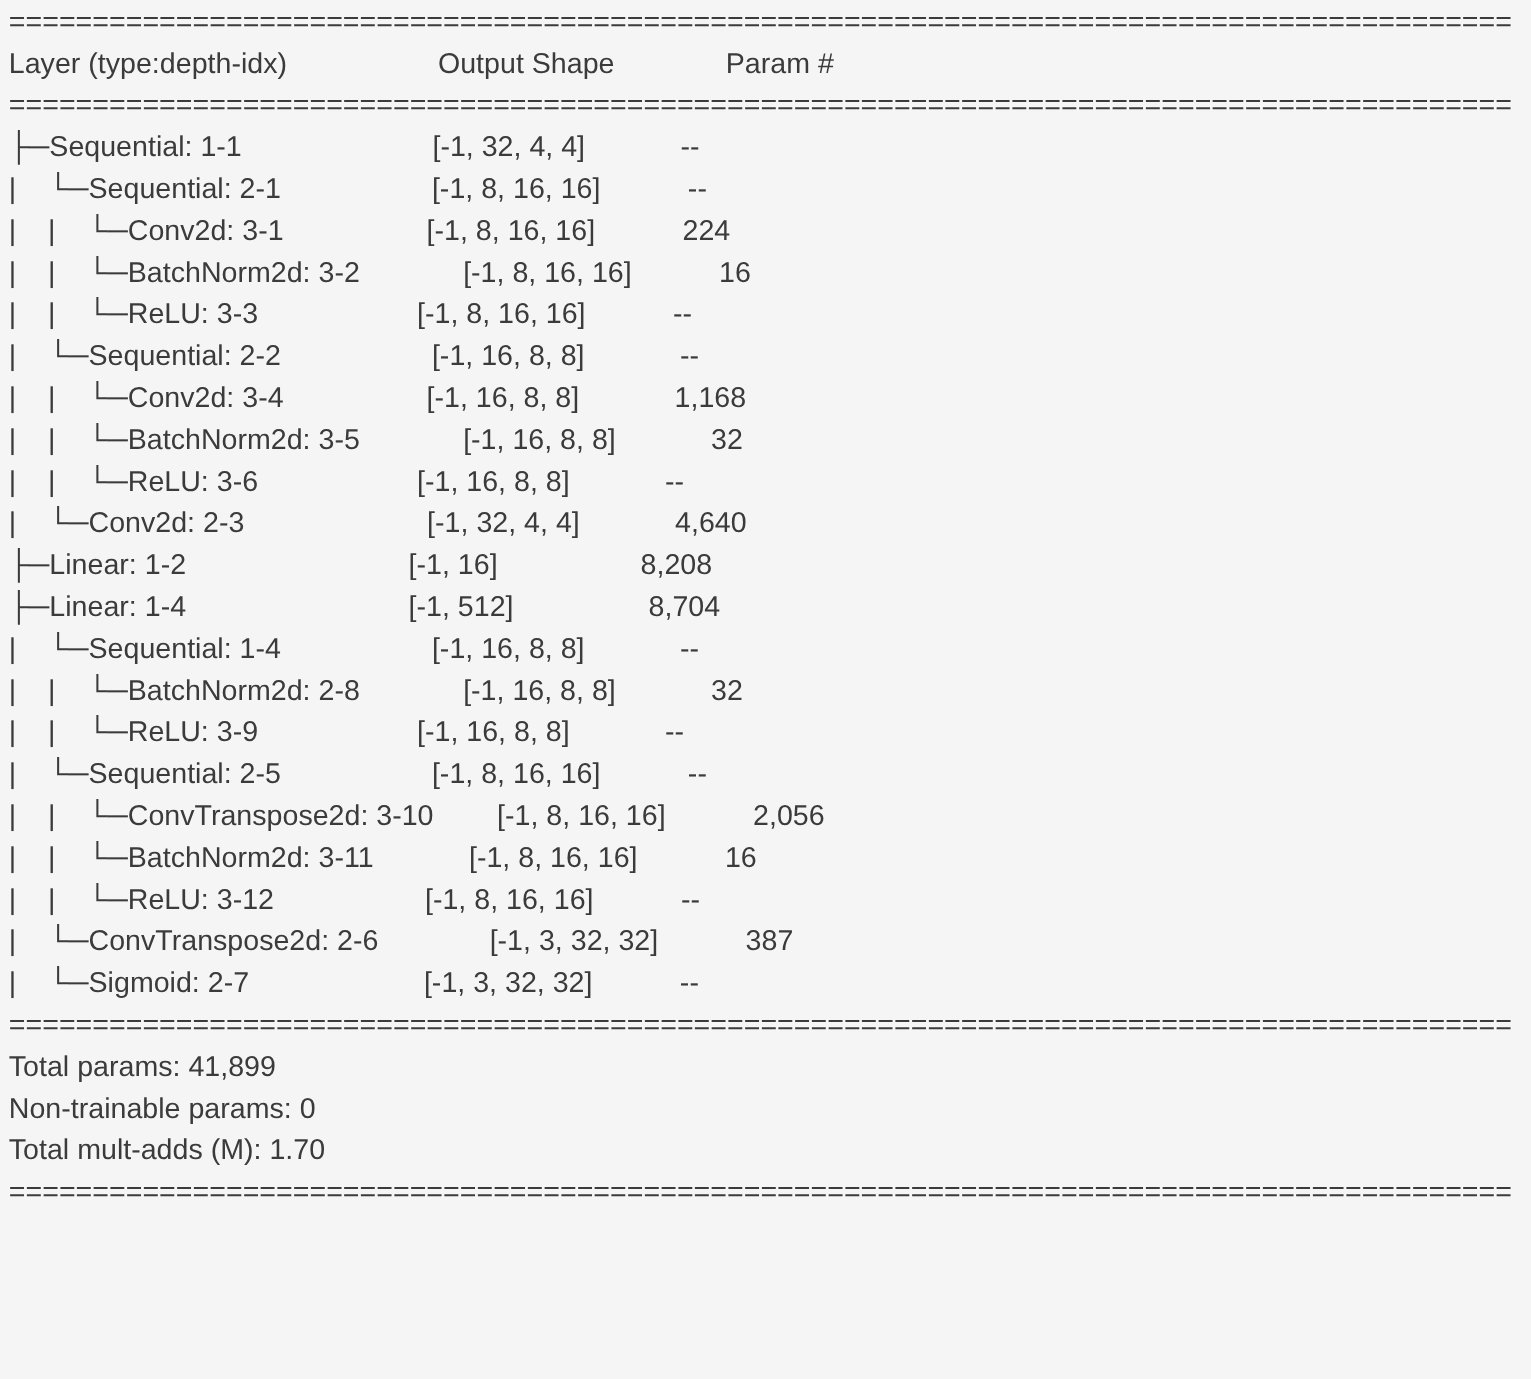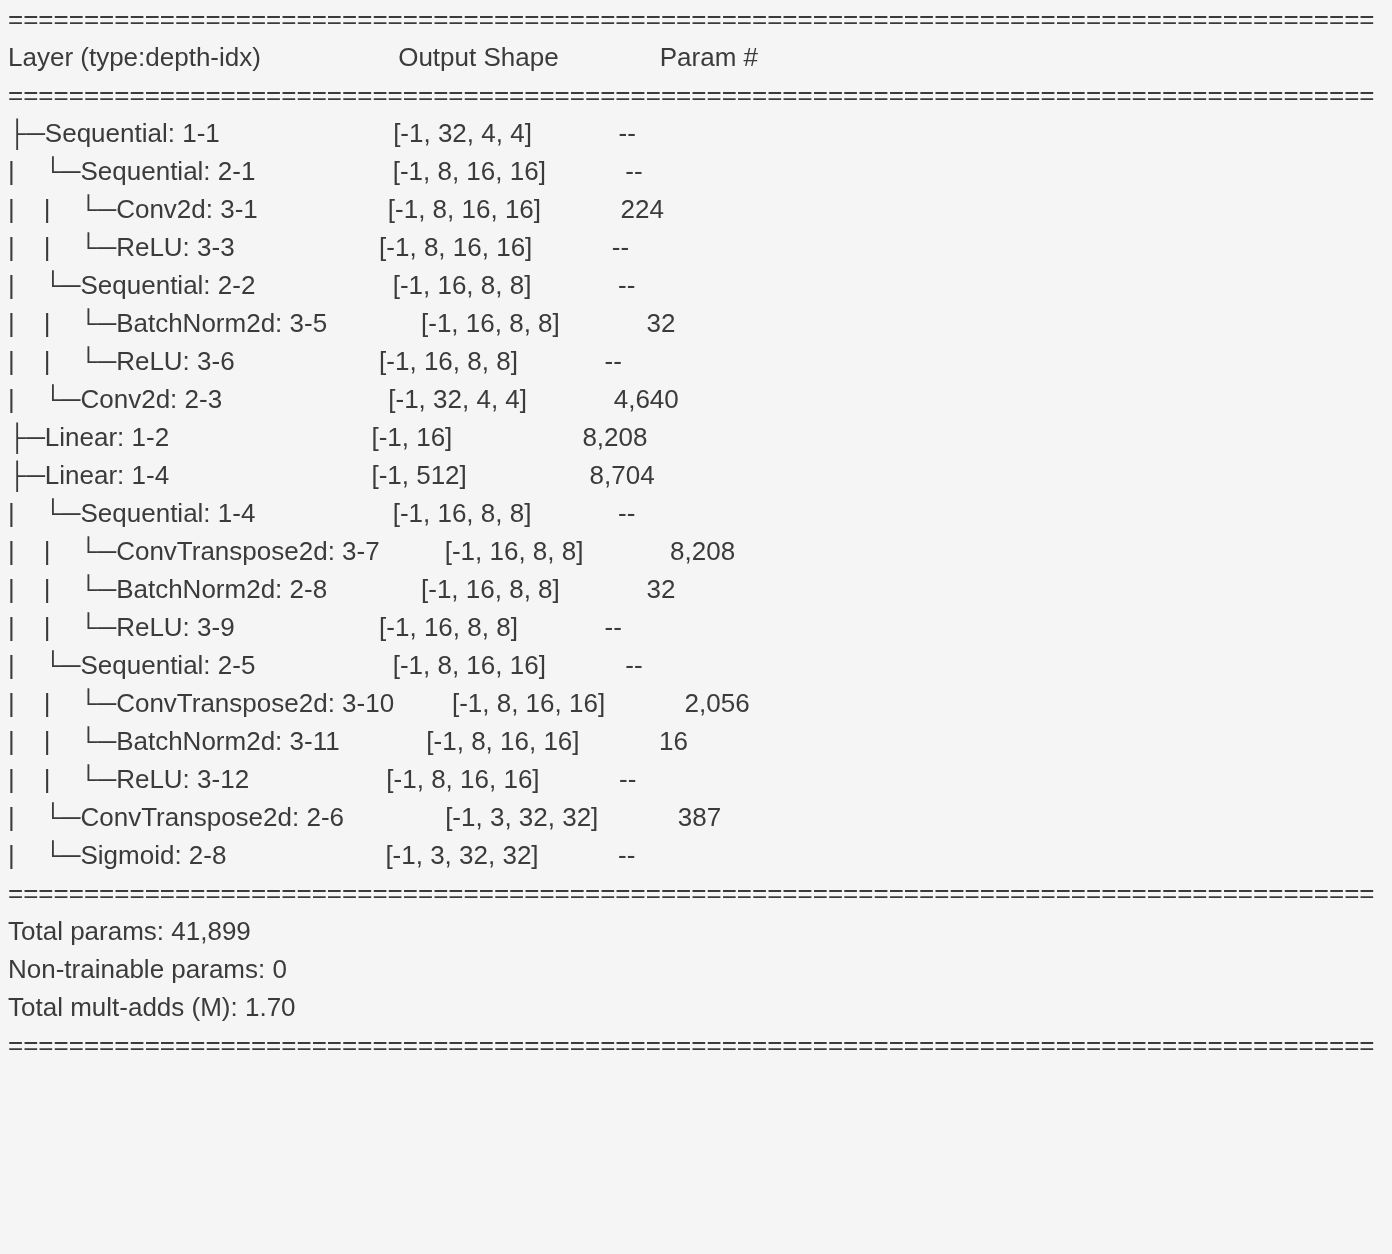--- a/index.html
+++ b/index.html
@@ -34,37 +34,38 @@
   <div class="line">==========================================================================================</div>
 
   <div class="line"><span>Layer (type:depth-idx)                   </span><span>Output Shape              </span><span>Param #</span></div>
 
   <div class="line">==========================================================================================</div>
 
   <div id="rows">
       <div class="line"><span>├─Sequential: 1-1                        </span><span>[-1, 32, 4, 4]            </span><span>--</span></div>
       <div class="line"><span>|    └─Sequential: 2-1                   </span><span>[-1, 8, 16, 16]           </span><span>--</span></div>
       <div class="line"><span>|    |    └─Conv2d: 3-1                  </span><span>[-1, 8, 16, 16]           </span><span>224</span></div>
+      <div class="line"><span>|    |    └─BatchNorm2d: 3-2             </span><span>[-1, 8, 16, 16]           </span><span>16</span></div>
       <div class="line"><span>|    |    └─ReLU: 3-3                    </span><span>[-1, 8, 16, 16]           </span><span>--</span></div>
       <div class="line"><span>|    └─Sequential: 2-2                   </span><span>[-1, 16, 8, 8]            </span><span>--</span></div>
+      <div class="line"><span>|    |    └─Conv2d: 3-4                  </span><span>[-1, 16, 8, 8]            </span><span>1,168</span></div>
       <div class="line"><span>|    |    └─BatchNorm2d: 3-5             </span><span>[-1, 16, 8, 8]            </span><span>32</span></div>
       <div class="line"><span>|    |    └─ReLU: 3-6                    </span><span>[-1, 16, 8, 8]            </span><span>--</span></div>
       <div class="line"><span>|    └─Conv2d: 2-3                       </span><span>[-1, 32, 4, 4]            </span><span>4,640</span></div>
       <div class="line"><span>├─Linear: 1-2                            </span><span>[-1, 16]                  </span><span>8,208</span></div>
       <div class="line"><span>├─Linear: 1-4                            </span><span>[-1, 512]                 </span><span>8,704</span></div>
       <div class="line"><span>|    └─Sequential: 1-4                   </span><span>[-1, 16, 8, 8]            </span><span>--</span></div>
-      <div class="line"><span>|    |    └─ConvTranspose2d: 3-7         </span><span>[-1, 16, 8, 8]            </span><span>8,208</span></div>
       <div class="line"><span>|    |    └─BatchNorm2d: 2-8             </span><span>[-1, 16, 8, 8]            </span><span>32</span></div>
       <div class="line"><span>|    |    └─ReLU: 3-9                    </span><span>[-1, 16, 8, 8]            </span><span>--</span></div>
       <div class="line"><span>|    └─Sequential: 2-5                   </span><span>[-1, 8, 16, 16]           </span><span>--</span></div>
       <div class="line"><span>|    |    └─ConvTranspose2d: 3-10        </span><span>[-1, 8, 16, 16]           </span><span>2,056</span></div>
       <div class="line"><span>|    |    └─BatchNorm2d: 3-11            </span><span>[-1, 8, 16, 16]           </span><span>16</span></div>
       <div class="line"><span>|    |    └─ReLU: 3-12                   </span><span>[-1, 8, 16, 16]           </span><span>--</span></div>
       <div class="line"><span>|    └─ConvTranspose2d: 2-6              </span><span>[-1, 3, 32, 32]           </span><span>387</span></div>
-      <div class="line"><span>|    └─Sigmoid: 2-8                      </span><span>[-1, 3, 32, 32]           </span><span>--</span></div>
+      <div class="line"><span>|    └─Sigmoid: 2-7                      </span><span>[-1, 3, 32, 32]           </span><span>--</span></div>
     </div>
 
   <div class="line">==========================================================================================</div>
 
   <div id="totals">
       <div class="line">Total params: 41,899</div>
       <div class="line">Non-trainable params: 0</div>
       <div class="line">Total mult-adds (M): 1.70</div>
     </div>
 

